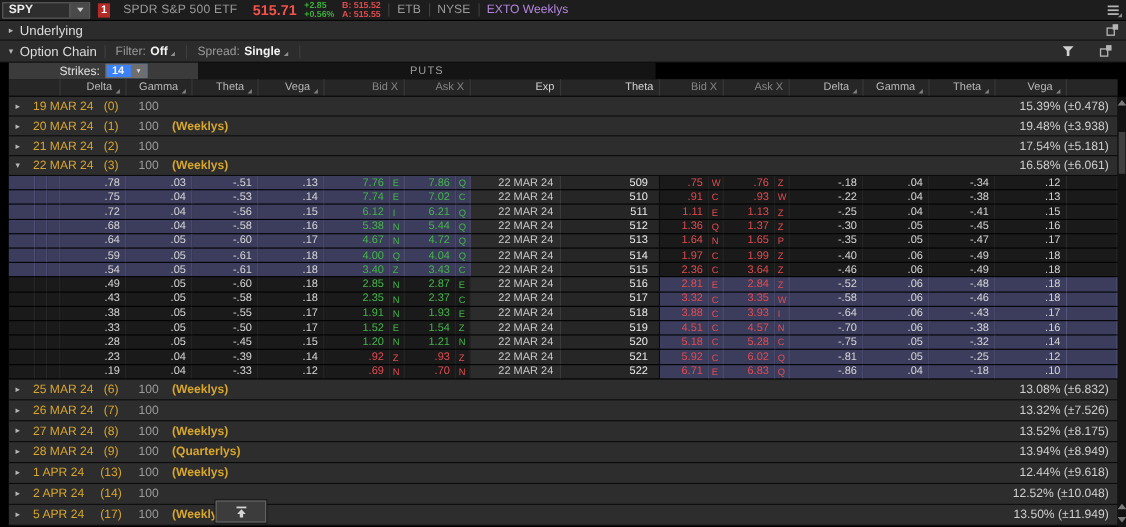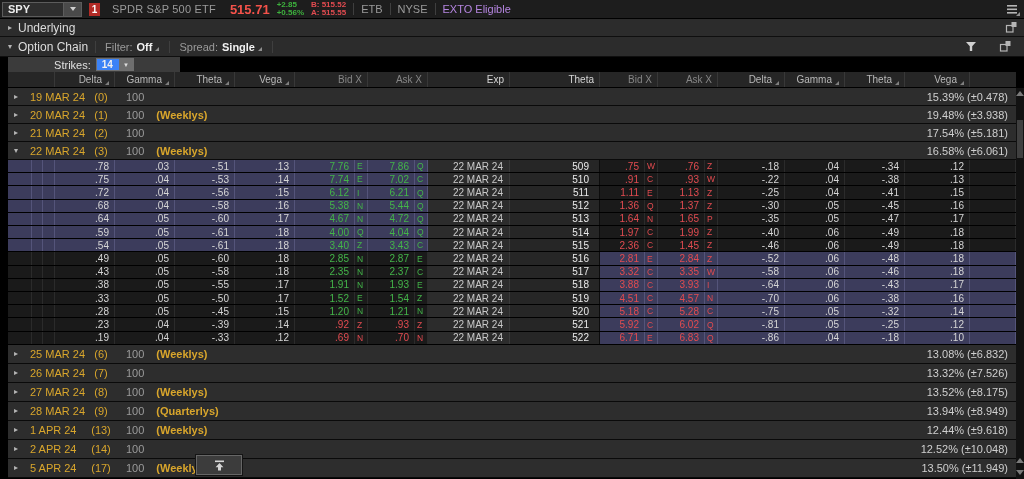--- a/index.html
+++ b/index.html
@@ -96,21 +96,21 @@
   </div>
   <div class="mini red">
     <span>B: 515.52</span>
     <span>A: 515.55</span>
   </div>
   <span class="vdiv"></span>
   <span class="tag">ETB</span>
   <span class="vdiv"></span>
   <span class="tag">NYSE</span>
   <span class="vdiv"></span>
-  <span class="tag purple">EXTO Eligible</span>
+  <span class="tag purple">EXTO Weeklys</span>
   <span class="grow-sp"></span>
   <svg width="14" height="13" style="flex:none">
     <rect x="1" y="2" width="10" height="1.6" fill="#b5b5b5"></rect>
       <rect x="1" y="5.5" width="10" height="1.6" fill="#b5b5b5"></rect>
       <rect x="1" y="9" width="10" height="1.6" fill="#b5b5b5"></rect>
     <path d="M10 13 L14 13 L14 9 Z" fill="#8f8f8f"></path>
   </svg>
 </div>
 
 <div class="underbar">
@@ -151,20 +151,23 @@
 
 <div class="chainwrap">
   <div class="headA">
     <div class="band mid">
       <span class="striklbl">Strikes:</span>
       <div class="strikdd">
         <span>14</span>
         <span class="ddbtn">▼</span>
       </div>
     </div>
+    <div class="band puts">
+        <span>PUTS</span>
+      </div>
   </div>
   <div class="headB" id="colheads">
       <span class="hcell" style="width:47px"></span>
       <span class="hcell " style="width:60px">Delta<i class="sorti"></i></span>
       <span class="hcell " style="width:60px">Gamma<i class="sorti"></i></span>
       <span class="hcell " style="width:60px">Theta<i class="sorti"></i></span>
       <span class="hcell " style="width:60px">Vega<i class="sorti"></i></span>
       <span class="hcell dim" style="width:73px">Bid X</span>
       <span class="hcell dim" style="width:60px">Ask X</span>
       <span class="hcell bright" style="width:82px">Exp</span>
@@ -365,21 +368,21 @@
         <span class="cell num ci" style="width:60px">-.61</span>
         <span class="cell num ci" style="width:60px">.18</span>
         <span class="cell ci up" style="width:60px">3.40</span>
         <span class="cell xc ci up" style="width:13px">Z</span>
         <span class="cell ci up" style="width:47px">3.43</span>
         <span class="cell xc ci up" style="width:13px">C</span>
         <span class="cell expc" style="width:82px">22 MAR 24</span>
         <span class="cell strkc" style="width:90px">515</span>
         <span class="cell po dn" style="width:45px">2.36</span>
         <span class="cell xc po dn" style="width:13px">C</span>
-        <span class="cell po dn" style="width:47px">1.45</span>
+        <span class="cell po dn" style="width:47px">3.64</span>
         <span class="cell xc po dn" style="width:13px">Z</span>
         <span class="cell num po" style="width:67px">-.46</span>
         <span class="cell num po" style="width:60px">.06</span>
         <span class="cell num po" style="width:60px">-.49</span>
         <span class="cell num po" style="width:65px">.18</span>
         <span class="cell po" style="width:46px"></span>
       </div>
       <div class="drow">
         <span class="cell co" style="width:24px"></span>
         <span class="cell co" style="width:11px"></span>

